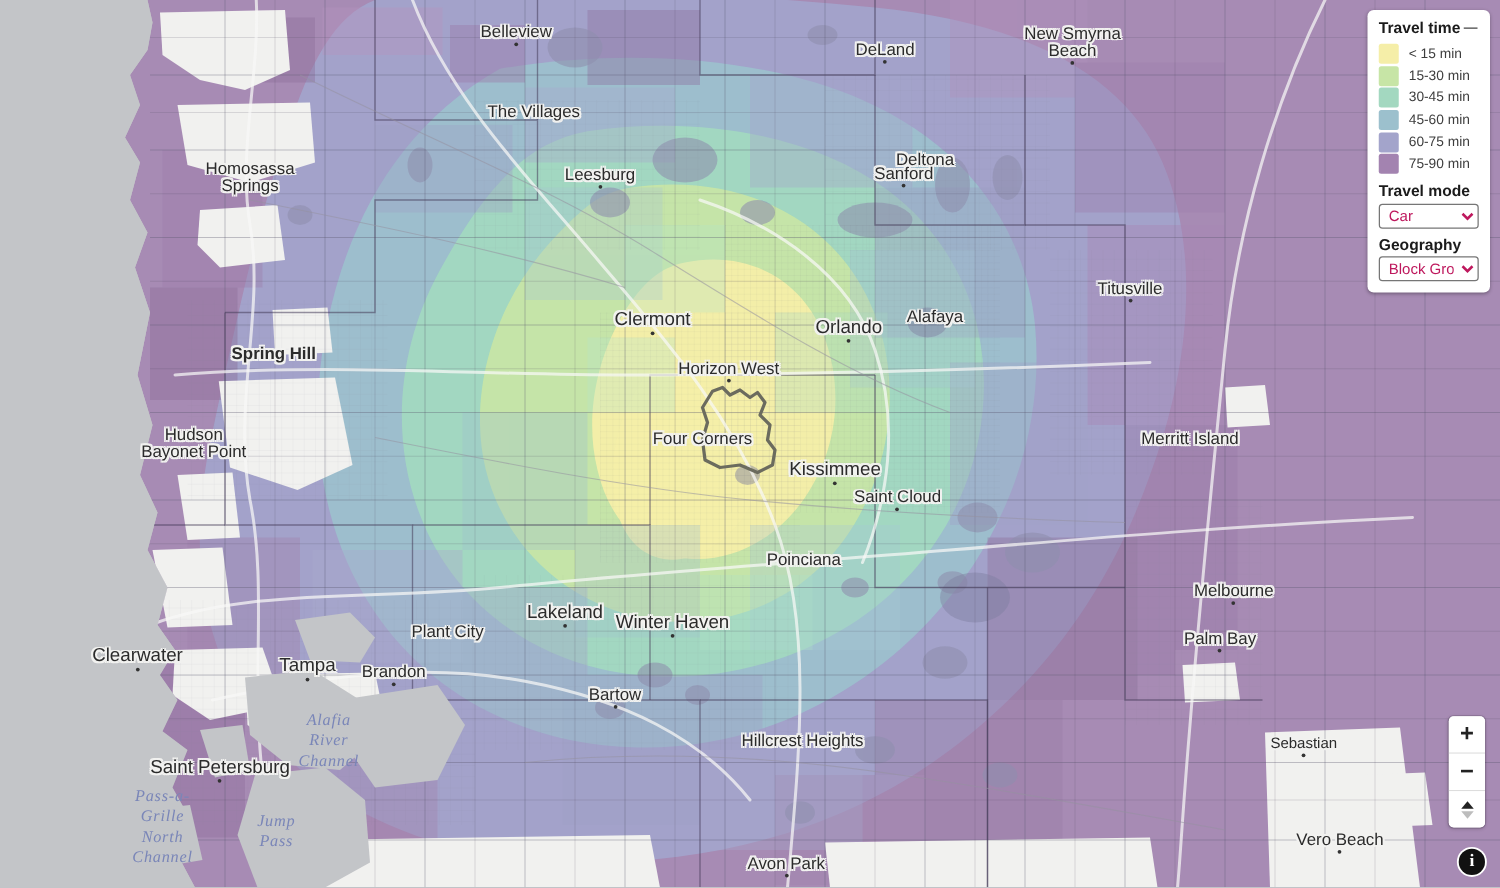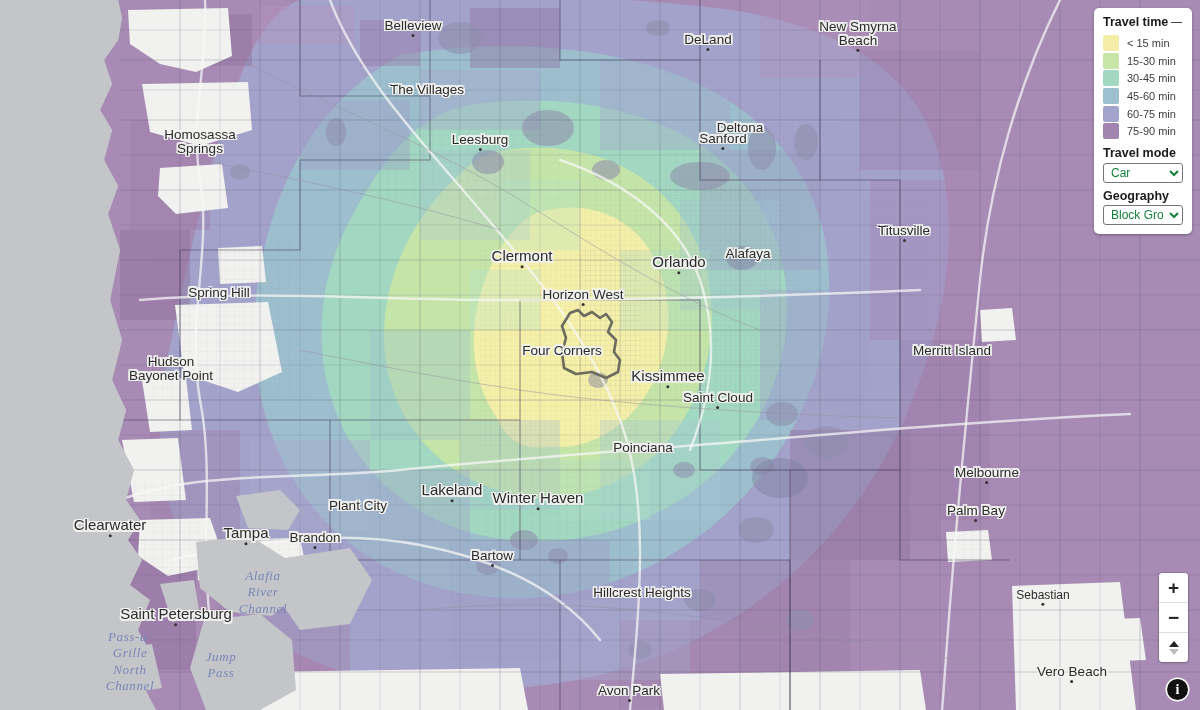--- a/index.html
+++ b/index.html
@@ -132,21 +132,21 @@
     color: #1b1b1b;
     margin-top: 7px;
     margin-bottom: 3px;
     line-height: 1;
   }
   .legend-select {
     width: 100%;
     box-sizing: border-box;
     font-family: "Liberation Sans", sans-serif;
     font-size: 12px;
-    color: #15803d;
+    color: #be185d;
     background: #fff;
     border: 1px solid #767676;
     border-radius: 3px;
     padding: 1px 3px;
     height: 20px;
   }
 
   
   #map-controls {
     position: absolute;
@@ -456,25 +456,25 @@
         <div class="map-label sz-md" style="left: 427px; top: 90px;"><span>The Villages</span></div>
         <div class="map-label sz-md" style="left: 740px; top: 100px; margin-top: 28px;"><span>Deltona</span></div>
         <div class="map-label sz-md" style="left: 200px; top: 142px;"><span>Homosassa
 Springs</span></div>
         <div class="map-label sz-md" style="left: 480px; top: 142px;"><span>Leesburg</span><span class="dot"></span></div>
         <div class="map-label sz-md" style="left: 723px; top: 141px;"><span>Sanford</span><span class="dot"></span></div>
         <div class="map-label sz-md" style="left: 904px; top: 233px;"><span>Titusville</span><span class="dot"></span></div>
         <div class="map-label sz-lg" style="left: 522px; top: 258px;"><span>Clermont</span><span class="dot"></span></div>
         <div class="map-label sz-lg" style="left: 679px; top: 264px;"><span>Orlando</span><span class="dot"></span></div>
         <div class="map-label sz-md" style="left: 748px; top: 254px;"><span>Alafaya</span></div>
-        <div class="map-label sz-md" style="left: 219px; top: 293px;"><span>Spring Hill</span></div>
+        <div class="map-label sz-md" style="left: 219px; top: 283px; font-weight: bold;"><span>Spring Hill</span></div>
         <div class="map-label sz-md" style="left: 583px; top: 297px;"><span>Horizon West</span><span class="dot"></span></div>
         <div class="map-label sz-md" style="left: 952px; top: 351px;"><span>Merritt Island</span></div>
         <div class="map-label sz-md" style="left: 562px; top: 351px;"><span>Four Corners</span></div>
-        <div class="map-label sz-md" style="left: 171px; top: 355px; margin-top: 14px;"><span>Hudson
+        <div class="map-label sz-md" style="left: 155px; top: 355px;"><span>Hudson
 Bayonet Point</span></div>
         <div class="map-label sz-lg" style="left: 668px; top: 378px;"><span>Kissimmee</span><span class="dot"></span></div>
         <div class="map-label sz-md" style="left: 718px; top: 400px;"><span>Saint Cloud</span><span class="dot"></span></div>
         <div class="map-label sz-md" style="left: 643px; top: 448px;"><span>Poinciana</span></div>
         <div class="map-label sz-md" style="left: 987px; top: 475px;"><span>Melbourne</span><span class="dot"></span></div>
         <div class="map-label sz-md" style="left: 358px; top: 506px;"><span>Plant City</span></div>
         <div class="map-label sz-lg" style="left: 452px; top: 492px;"><span>Lakeland</span><span class="dot"></span></div>
         <div class="map-label sz-lg" style="left: 538px; top: 500px;"><span>Winter Haven</span><span class="dot"></span></div>
         <div class="map-label sz-md" style="left: 976px; top: 513px;"><span>Palm Bay</span><span class="dot"></span></div>
         <div class="map-label sz-lg" style="left: 110px; top: 527px;"><span>Clearwater</span><span class="dot"></span></div>

